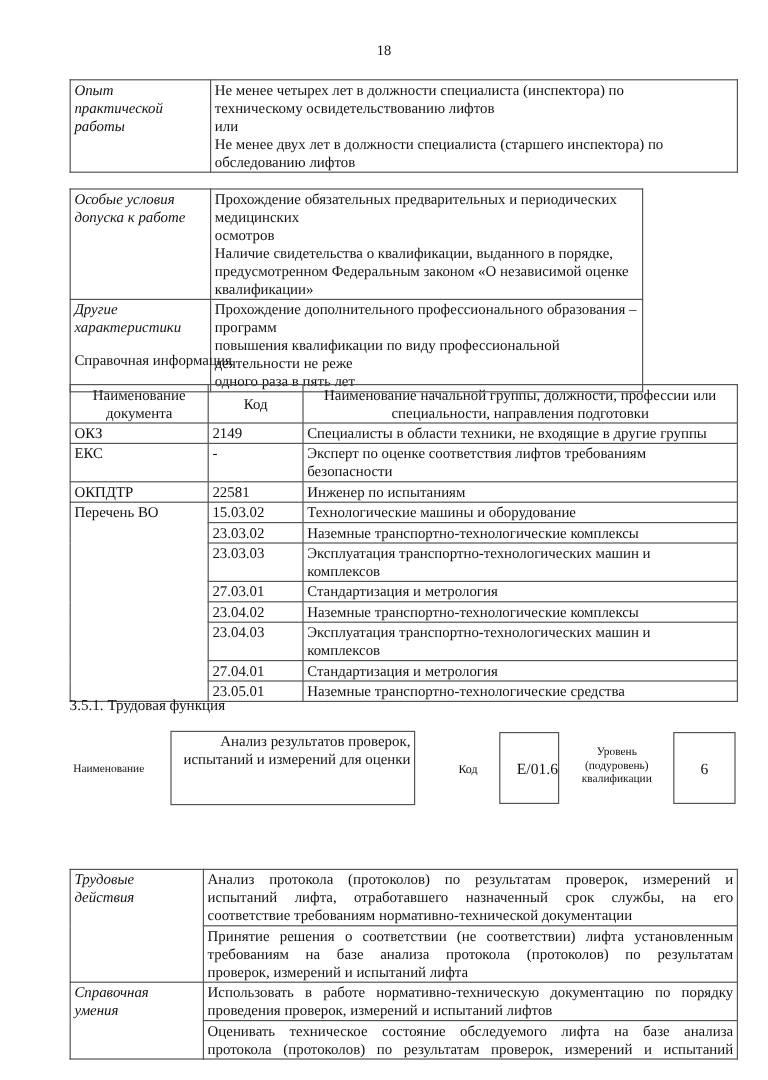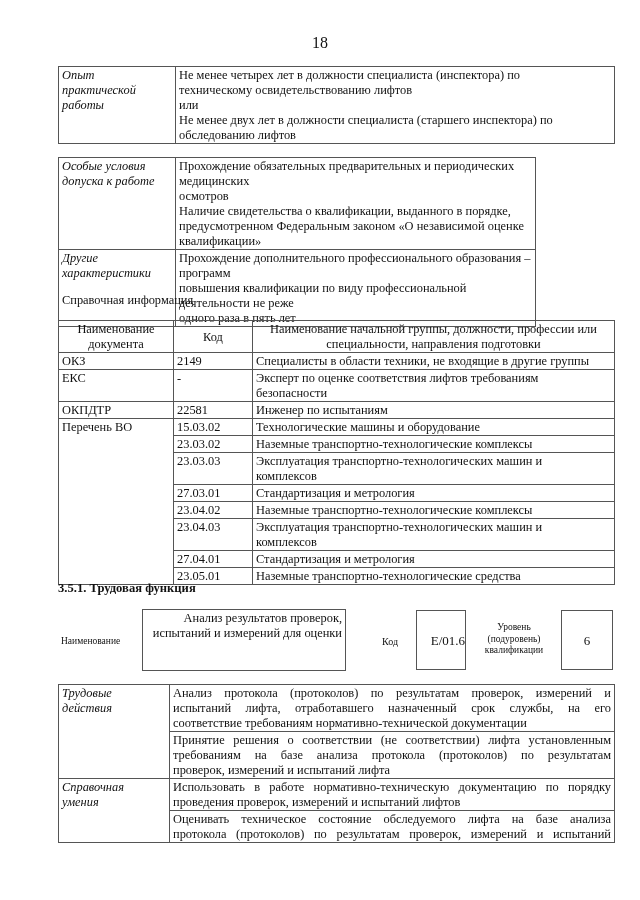--- a/index.html
+++ b/index.html
@@ -1,40 +1,40 @@
 <!DOCTYPE html>
 <html><head>
 <meta charset="utf-8">
 <style>
   html, body { margin: 0; padding: 0; background: #ffffff; }
   body { width: 640px; height: 900px; position: relative; overflow: hidden;
          font-family: "Liberation Serif", "DejaVu Serif", serif; color: #111; font-size: 12.4px; line-height: 15px; }
-  .pnum { position: absolute; top: 35px; left: 0; width: 640px; text-align: center; font-size: 16px; }
+  .pnum { position: absolute; top: 35px; left: 0; width: 640px; text-align: center; font-size: 12px; }
   table { border-collapse: collapse; position: absolute; }
   td { border: 1px solid #555; vertical-align: top; padding: 1px 3px 0 3px; }
   .t1 { left: 58px; top: 66px; width: 557px; }
   .t2 { left: 58px; top: 157px; width: 478px; }
   .c-left { width: 110px; font-style: italic; }
   .ref-title { position: absolute; left: 62px; top: 293px; font-size: 12.4px; }
   .t3 { left: 58px; top: 320px; width: 557px; }
   .t3 td.h { text-align: center; vertical-align: middle; }
   .t3 .c1 { width: 108px; }
   .t3 .c2 { width: 72px; }
   .t3 .c3 { }
-  .sec { position: absolute; left: 58px; top: 581px; font-weight: bold; font-size: 12.6px; }
+  .sec { position: absolute; left: 58px; top: 581px; font-weight: normal; font-size: 12.6px; }
   .tf-label { position: absolute; left: 61px; top: 634px; font-size: 9.5px; }
   .tf-name { position: absolute; left: 142px; top: 609px; width: 196px; height: 58px; border: 1px solid #555;
              padding: 1px 3px; font-size: 12.4px; line-height: 14.5px; text-align: right; }
   .tf-code-label { position: absolute; left: 382px; top: 634px; font-size: 10px; }
   .tf-code { position: absolute; left: 416px; top: 610px; width: 48px; height: 58px; border: 1px solid #555;
              display: flex; align-items: center; justify-content: flex-end; font-size: 13px; }
   .tf-level-label { position: absolute; left: 478px; top: 622px; width: 72px; text-align: center; font-size: 9.5px; line-height: 11.5px; }
   .tf-level { position: absolute; left: 561px; top: 610px; width: 50px; height: 58px; border: 1px solid #555;
               display: flex; align-items: center; justify-content: center; font-size: 13px; }
-  .t4 { left: 58px; top: 684px; width: 557px; }
+  .t4 { left: 58px; top: 724px; width: 557px; }
   .t4 .c-left { width: 104px; }
   .just-full { text-align: justify; text-align-last: justify; }
   .line { display: block; }
 </style>
 </head>
 <body>
 
 <div class="pnum">18</div>
 
 <table class="t1">

